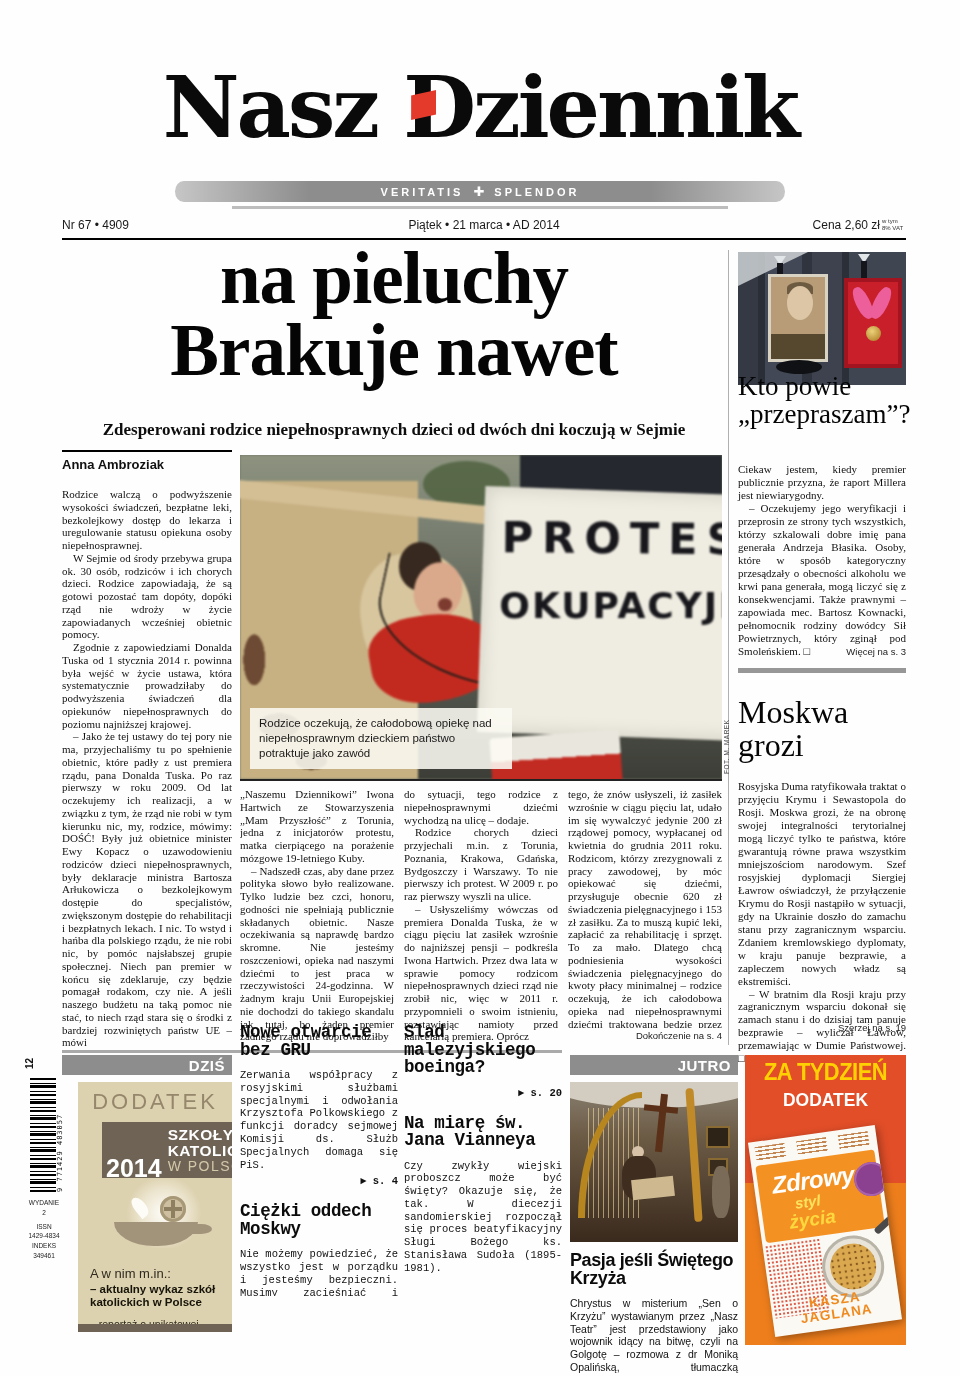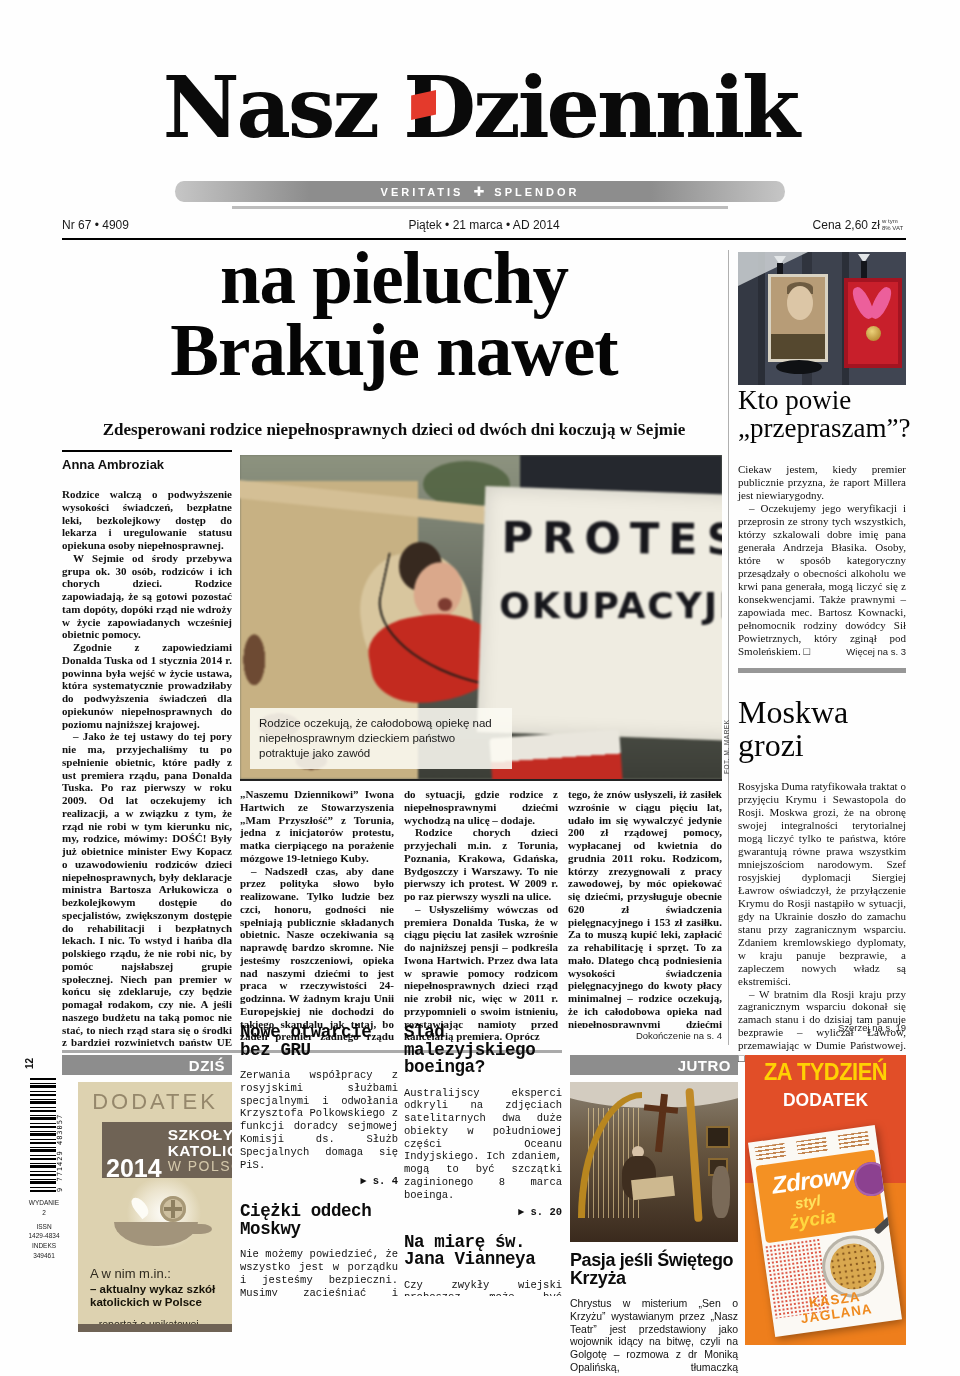--- a/index.html
+++ b/index.html
@@ -61,21 +61,21 @@
   .kp-uni  { position:absolute; left:0; bottom:0; width:100%; height:30%; background:#55482f; }
   .kp-glove { position:absolute; left:38px; top:108px; width:46px; height:14px; background:#0f1114; border-radius:50%; }
   .kp-cushion { position:absolute; left:106px; top:26px; width:58px; height:90px; background:#c81f2b; box-shadow:inset 0 0 0 4px #a31421; }
   .kp-rib { position:absolute; width:14px; height:34px; background:#ec5f9b; border-radius:45%; }
   .kp-medal { position:absolute; left:22px; top:48px; width:15px; height:15px; border-radius:50%;
               background:radial-gradient(circle at 40% 35%, #ecd27a, #a8761d); }
 
   
   .byline { left:62px; top:450px; width:170px; border-top:2px solid #000; padding-top:5px;
             font-family:"Liberation Sans", sans-serif; font-weight:bold; font-size:13px; }
-  .newscol { font-size:11px; line-height:1.16; text-align:justify; overflow:hidden;font-weight:bold; }
+  .newscol { font-size:11px; line-height:1.16; text-align:justify; overflow:hidden; }
   .newscol p { margin:0; }
   .newscol p + p { text-indent:11px; }
   .col1 { left:62px;  top:488px; width:170px; height:558px; }
   .col2 { left:240px; top:788px; width:154px; height:258px; }
   .col3 { left:404px; top:788px; width:154px; height:258px; }
   .col4 { left:568px; top:788px; width:154px; height:240px; }
   .continuation { left:568px; top:1030px; width:154px; text-align:right;
                   font-family:"Liberation Sans", sans-serif; font-size:9.5px; color:#222; }
 
   
@@ -252,21 +252,21 @@
       <div class="kp-uni"></div>
     </div>
     <div class="kp-glove"></div>
     <div class="kp-cushion">
       <div class="kp-rib" style="left:12px;top:8px;transform:rotate(-26deg)"></div>
       <div class="kp-rib" style="left:30px;top:8px;transform:rotate(26deg)"></div>
       <div class="kp-medal"></div>
     </div>
   </div>
 
-  <div class="abs rtitle" style="left:738px;top:386px">Kto powie „przepraszam”?</div>
+  <div class="abs rtitle" style="left:738px;top:372px">Kto powie „przepraszam”?</div>
   <div class="abs rbody" style="left:738px;top:463px;height:180px">
       <p>Ciekaw jestem, kiedy premier publicznie przyzna, że raport Millera jest niewiarygodny.</p>
       <p>– Oczekujemy jego weryfikacji i przeprosin ze strony tych wszystkich, którzy szkalowali dobre imię pana generała Andrzeja Błasika. Osoby, które w sposób kategoryczny przesądzały o obecności alkoholu we krwi pana generała, mogą liczyć się z konsekwencjami. Także prawnymi – zapowiada mec. Bartosz Kownacki, pełnomocnik rodziny dowódcy Sił Powietrznych, który zginął pod Smoleńskiem. □</p>
     </div>
   <div class="abs pageref-sm" style="left:738px;top:646px">Więcej na s. 3</div>
 
   <div class="abs rdivider"></div>
 
   <div class="abs rtitle" style="left:738px;top:696px;font-size:32px">Moskwa grozi</div>
   <div class="abs rbody" style="left:738px;top:780px;height:240px">
@@ -304,21 +304,21 @@
     </div>
     <div class="mp-caption">Rodzice oczekują, że całodobową opiekę nad niepełnosprawnym dzieckiem państwo potraktuje jako zawód</div>
   </div>
   <div class="abs photo-credit">FOT. M. MAREK</div>
 
   <div class="abs newscol col2">
       <p>„Naszemu Dziennikowi” Iwona Hartwich ze Stowarzyszenia „Mam Przyszłość” z Torunia, jedna z inicjatorów protestu, matka cierpiącego na porażenie mózgowe 19-letniego Kuby.</p>
       <p>– Nadszedł czas, aby dane przez polityka słowo było realizowane. Tylko ludzie bez czci, honoru, godności nie spełniają publicznie składanych obietnic. Nasze oczekiwania są naprawdę bardzo skromne. Nie jesteśmy roszczeniowi, opieka nad naszymi dziećmi to jest praca w rzeczywistości 24-godzinna. W żadnym kraju Unii Europejskiej nie dochodzi do takiego skandalu jak tutaj, bo żaden premier żadnego rządu nie doprowadziłby</p>
     </div>
   <div class="abs newscol col3">
-      <p>do sytuacji, gdzie rodzice z niepełnosprawnymi dziećmi wychodzą na ulicę – dodaje.</p>
+      <p>do sytuacji, tego rodzice z niepełnosprawnymi dziećmi wychodzą na ulicę – dodaje.</p>
       <p>Rodzice chorych dzieci przyjechali m.in. z Torunia, Poznania, Krakowa, Gdańska, Bydgoszczy i Warszawy. To nie pierwszy ich protest. W 2009 r. po raz pierwszy wyszli na ulice.</p>
       <p>– Usłyszeliśmy wówczas od premiera Donalda Tuska, że w ciągu pięciu lat zasiłek wzrośnie do najniższej pensji – podkreśla Iwona Hartwich. Przez dwa lata w sprawie pomocy rodzicom niepełnosprawnych dzieci rząd nie zrobił nic, więc w 2011 r. przypomnieli o swoim istnieniu, rozstawiając namioty przed kancelarią premiera. Oprócz</p>
     </div>
   <div class="abs newscol col4">
       <p>tego, że znów usłyszeli, iż zasiłek wzrośnie w ciągu pięciu lat, udało im się wywalczyć jedynie 200 zł rządowej pomocy, wypłacanej od kwietnia do grudnia 2011 roku. Rodzicom, którzy zrezygnowali z pracy zawodowej, by móc opiekować się dziećmi, przysługuje obecnie 620 zł świadczenia pielęgnacyjnego i 153 zł zasiłku. Za to muszą kupić leki, zapłacić za rehabilitację i sprzęt. To za mało. Dlatego chcą podniesienia wysokości świadczenia pielęgnacyjnego do kwoty płacy minimalnej – rodzice oczekują, że ich całodobowa opieka nad niepełnosprawnymi dziećmi traktowana będzie przez państwo jako zawód. □</p>
     </div>
   <div class="abs continuation">Dokończenie na s. 4</div>
 
   <div class="abs thin-gray"></div>
   <div class="abs secbar dzis-bar">
@@ -369,21 +369,20 @@
     <h3>Nowe otwarcie bez GRU</h3>
     <div class="bd">Zerwania współpracy z rosyjskimi służbami specjalnymi i odwołania Krzysztofa Polkowskiego z funkcji doradcy sejmowej Komisji ds. Służb Specjalnych domaga się PiS.</div>
     <div class="pg">► s. 4</div>
     <h3>Ciężki oddech Moskwy</h3>
     <div class="bd">Nie możemy powiedzieć, że wszystko jest w porządku i jesteśmy bezpieczni. Musimy zacieśniać i umacniać współpracę – mówił minister obrony Litwy Juozas Olekas po spotkaniu z Tomaszem Siemoniakiem.</div>
 
   </div>
 
   <div class="abs bnews bnews-b">
     <h3>Ślad malezyjskiego boeinga?</h3>
-    <div class="bd">Australijscy eksperci odkryli na zdjęciach satelitarnych dwa duże obiekty w południowej części Oceanu Indyjskiego. Ich zdaniem, mogą to być szczątki zaginionego 8 marca boeinga.</div>
     <div class="pg">► s. 20</div>
     <h3>Na miarę św. Jana Vianneya</h3>
     <div class="bd">Czy zwykły wiejski proboszcz może być święty? Okazuje się, że tak. W diecezji sandomierskiej rozpoczął się proces beatyfikacyjny Sługi Bożego ks. Stanisława Sudoła (1895-1981).</div>
 
   </div>
 
   <div class="abs jutro-col">
     <div class="jutro-photo">
       <div class="jp-ceil"></div>
       <div class="jp-strings"></div>

